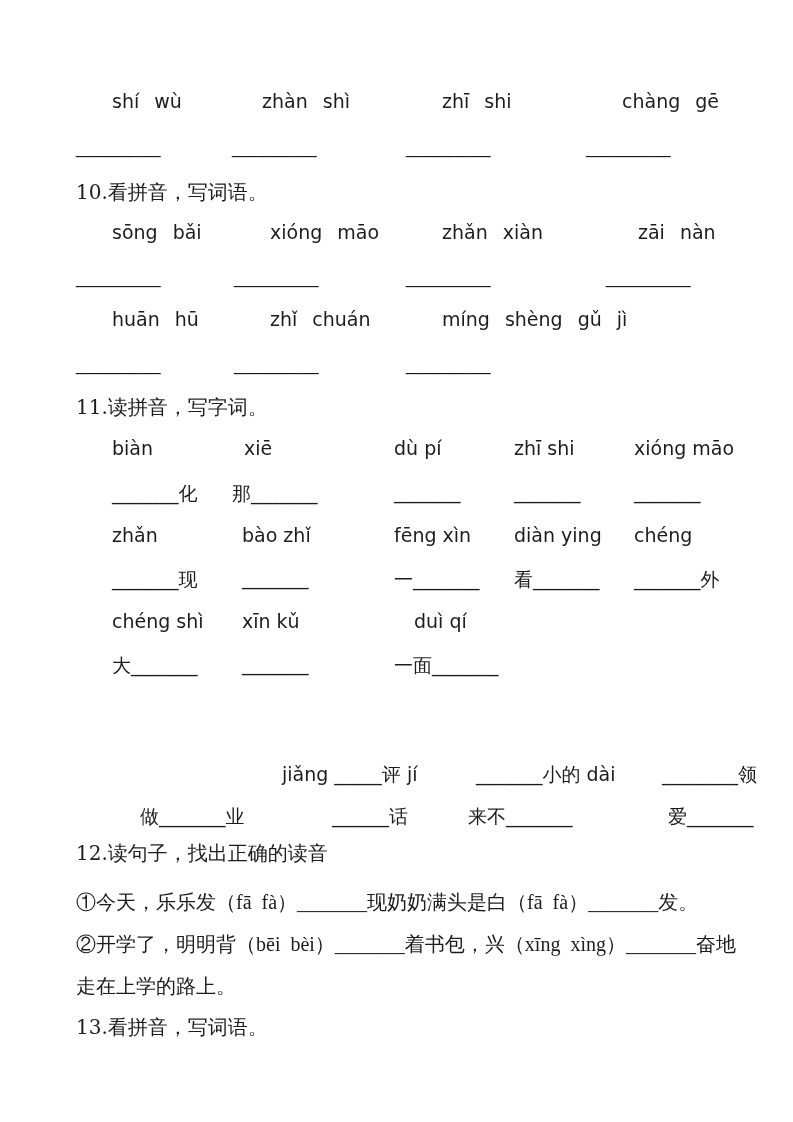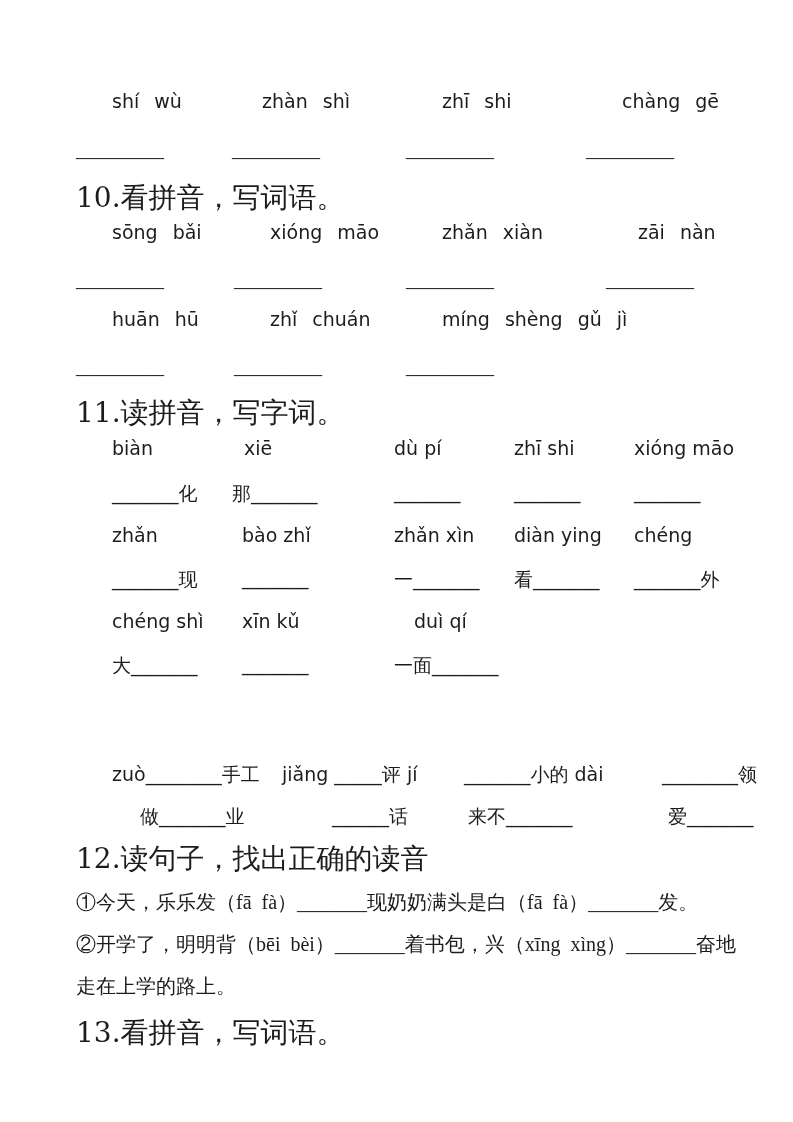--- a/index.html
+++ b/index.html
@@ -11,23 +11,23 @@
     overflow:hidden;
   }
   .line{position:absolute;left:0;width:100%;height:30px;}
   .line span{position:absolute;top:0;white-space:pre;}
   
   .py span{font-family:"DejaVu Sans",sans-serif;font-size:19px;margin-left:36px;}
   .wide span{word-spacing:9px;}
   
   .mix span{font-family:"DejaVu Sans","DejaVu Serif",serif;font-size:19px;margin-left:36px;}
   
-  .blank span{font-family:Liberation Serif, serif;font-size:22px;}
+  .blank span{font-family:Liberation Sans, sans-serif;font-size:19px;}
   
-  .cn span{font-family:"DejaVu Serif","DejaVu Sans",serif;font-size:28px;}
+  .cn span{font-family:"DejaVu Serif","DejaVu Sans",serif;font-size:20px;}
   .sen span{font-family:Liberation Serif, serif;font-size:20px;}
 </style>
 </head>
 <body>
 
 <div class="page">
 
   <div class="line py wide" style="top:90px">
     <span style="left:76px">shí wù</span>
     <span style="left:226px">zhàn shì</span>
@@ -88,21 +88,21 @@
     <span style="left:76px">_______化</span>
     <span style="left:196px">那_______</span>
     <span style="left:358px">_______</span>
     <span style="left:478px">_______</span>
     <span style="left:598px">_______</span>
   </div>
 
   <div class="line py" style="top:524px">
     <span style="left:76px">zhǎn</span>
     <span style="left:206px">bào zhǐ</span>
-    <span style="left:358px">zhǎn xìn</span>
+    <span style="left:358px">fēng xìn</span>
     <span style="left:478px">diàn ying</span>
     <span style="left:598px">chéng</span>
   </div>
 
   <div class="line mix" style="top:567px">
     <span style="left:76px">_______现</span>
     <span style="left:206px">_______</span>
     <span style="left:358px">一_______</span>
     <span style="left:478px">看_______</span>
     <span style="left:598px">_______外</span>
@@ -114,23 +114,22 @@
     <span style="left:378px">duì qí</span>
   </div>
 
   <div class="line mix" style="top:653px">
     <span style="left:76px">大_______</span>
     <span style="left:206px">_______</span>
     <span style="left:358px">一面_______</span>
   </div>
 
   <div class="line mix" style="top:762px">
-    <span style="left:76px">zuò________手工</span>
     <span style="left:246px">jiǎng _____评 jí</span>
-    <span style="left:428px">_______小的 dài</span>
+    <span style="left:440px">_______小的 dài</span>
     <span style="left:626px">________领</span>
   </div>
 
   <div class="line mix" style="top:804px">
     <span style="left:104px">做_______业</span>
     <span style="left:296px">______话</span>
     <span style="left:432px">来不_______</span>
     <span style="left:632px">爱_______</span>
   </div>
 

